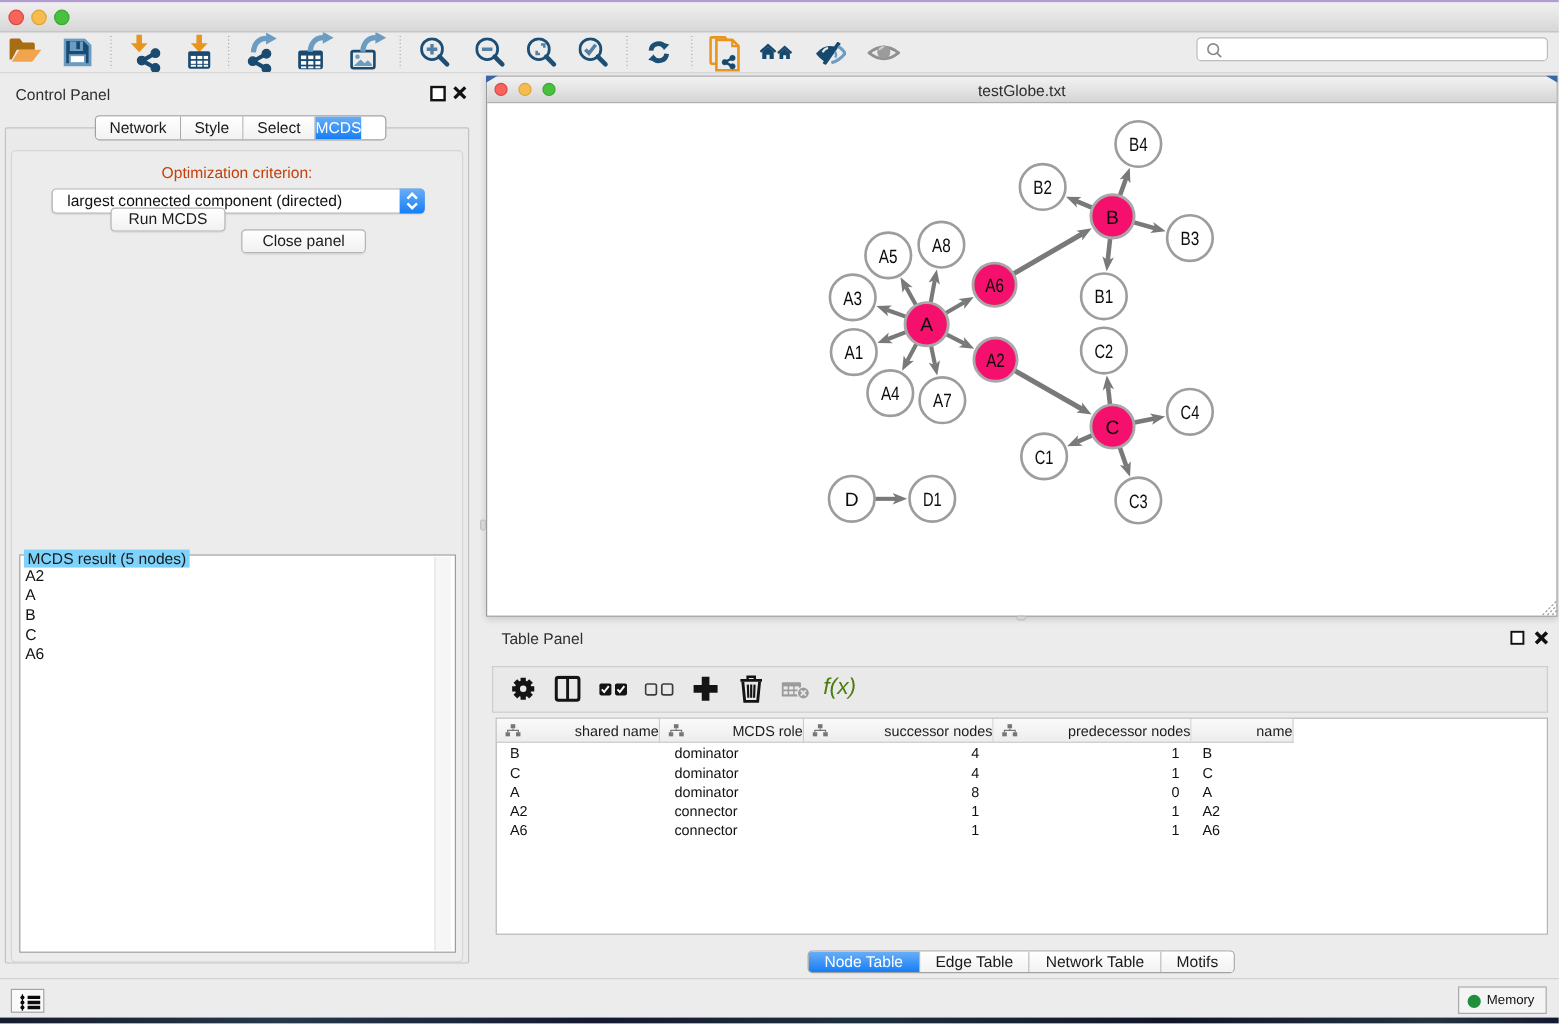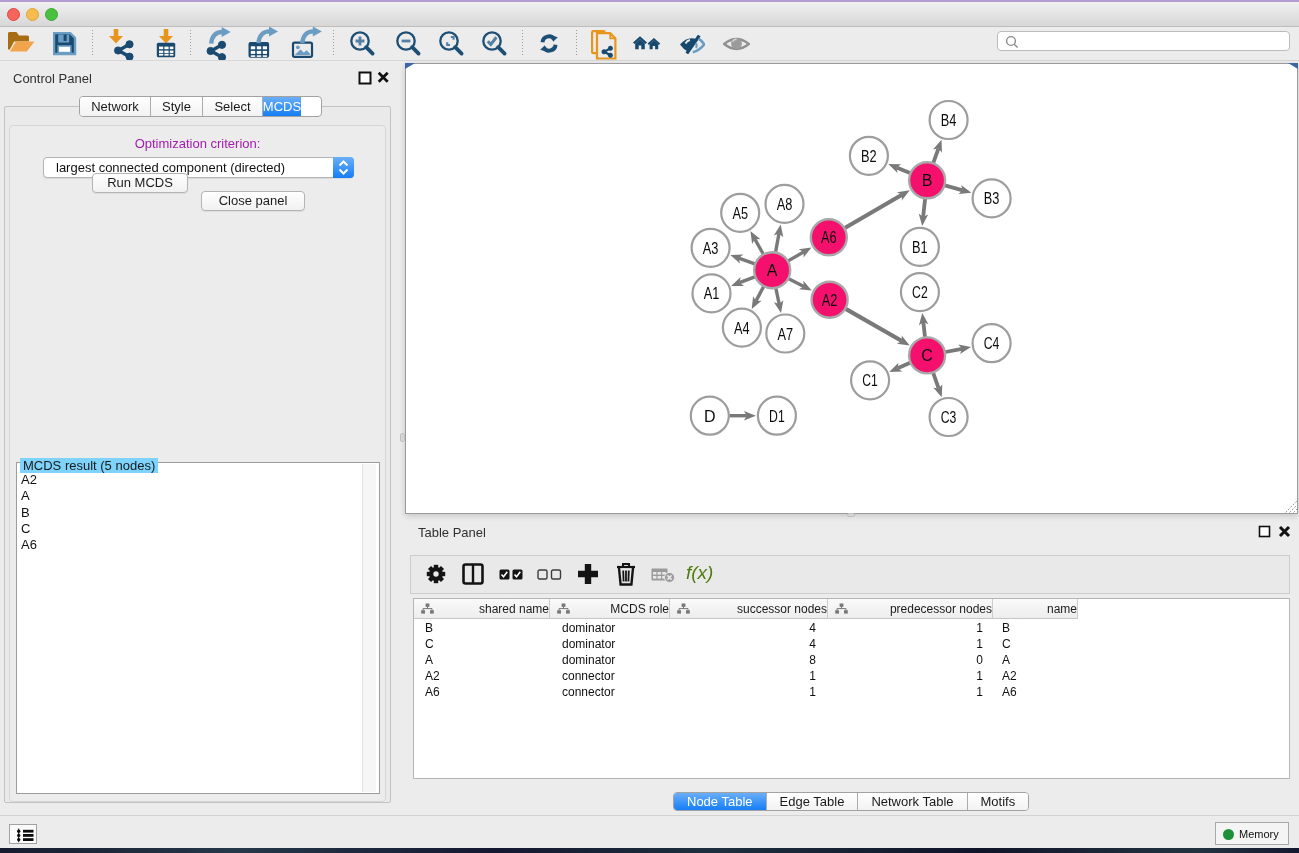--- a/index.html
+++ b/index.html
@@ -17,21 +17,21 @@
   border:1px solid #bcbcbc; border-radius:4px; }
 .icon { position:absolute; }
 
 #cp-title { position:absolute; left:13px; top:71px; font-size:13px; color:#303030; }
 #cp-box { position:absolute; left:4px; top:106px; width:387px; height:697px; border:1px solid #c2c2c2; background:#eaeaea; border-radius:2px;}
 #cp-inner { position:absolute; left:9px; top:125px; width:377px; height:677px; background:#ececec; border:1px solid #d6d6d6; border-radius:4px;}
 #tabs { position:absolute; left:79px; top:96px; width:243px; height:21px; display:flex; border:1px solid #a2a2a2; border-radius:4px; overflow:hidden; background:#fff; font-size:13px; }
 #tabs div { display:flex; align-items:center; justify-content:center; color:#1a1a1a; border-right:1px solid #ababab; background:linear-gradient(#ffffff,#f2f2f2); }
 #tabs div:last-child { border-right:none; }
 #tabs .sel { background:linear-gradient(#6aaef8,#157ef5); color:#fff; }
-#optlabel { position:absolute; left:0; width:395px; top:136px; text-align:center; font-size:13px; color:#a21caf; }
+#optlabel { position:absolute; left:0; width:395px; top:136px; text-align:center; font-size:13px; color:#c2410c; }
 #combo { position:absolute; left:43px; top:157px; width:311px; height:21px; background:#fff; border:1px solid #b4b4b4; border-radius:4px; font-size:13px; color:#111; line-height:19px; padding-left:12px; box-shadow:0 1px 1px rgba(0,0,0,.08);}
 #combo .step { position:absolute; right:-1px; top:-1px; width:21px; height:21px; border-radius:0 4px 4px 0; background:linear-gradient(#6aaef8,#157ef5); }
 .btn { position:absolute; height:20px; background:linear-gradient(#ffffff,#f1f1f1); border:1px solid #b4b4b4; border-radius:4px; font-size:13px; color:#1c1c1c; text-align:center; line-height:18px; box-shadow:0 1px 1px rgba(0,0,0,.07);}
 #mcds-fs { position:absolute; left:16px; top:462px; width:364px; height:332px; border:1px solid #9d9d9d; background:#fff; }
 #mcds-legend { position:absolute; left:20px; top:458px; background:#7dd3fc; padding:0 3px; font-size:13px; color:#1a1a1a; }
 #mcds-list { position:absolute; left:21px; top:472px; font-size:13px; color:#111; line-height:16.3px; }
 #mcds-scroll { position:absolute; right:3px; top:1px; bottom:1px; width:14px; background:#f6f6f6; border-left:1px solid #e3e3e3;}
 
 #netwin { position:absolute; left:405px; top:63px; width:893px; height:451px; border:1px solid #9b9b9b; background:#fff; box-shadow:0 2px 6px rgba(0,0,0,.16); }
 #nw-tb { position:absolute; left:0; top:0; width:100%; height:22px; background:linear-gradient(#f2f2f2,#d5d5d5); border-bottom:1px solid #b0b0b0; }
@@ -249,20 +249,26 @@
 </div>
 <div class="btn" style="left:92px;top:173px;width:96px;">Run MCDS</div>
 <div class="btn" style="left:201px;top:191px;width:104px;">Close panel</div>
 <div id="mcds-fs">
     <div id="mcds-scroll"></div>
   </div>
 <div id="mcds-legend">MCDS result (5 nodes)</div>
 <div id="mcds-list">A2<br>A<br>B<br>C<br>A6</div>
 
 <div id="netwin">
+  <div id="nw-tb">
+    <div class="tl" style="left:6px;top:5px;width:11px;height:11px;background:#f6645c;border:1px solid #dd4740;"></div>
+    <div class="tl" style="left:26px;top:5px;width:11px;height:11px;background:#f6bc4e;border:1px solid #dfa23a;"></div>
+    <div class="tl" style="left:46px;top:5px;width:11px;height:11px;background:#49c13f;border:1px solid #3aa733;"></div>
+    <div class="t">testGlobe.txt</div>
+  </div>
   <svg id="graph" width="891" height="426">
   <line x1="348.9" y1="189.8" x2="333.5" y2="195.7" stroke-width="3.4"></line>
   <polygon points="325.1,198.9 334.6,190.1 333.5,195.7 338.0,199.1"></polygon>
   <line x1="348.8" y1="176.9" x2="332.8" y2="171.1" stroke-width="3.4"></line>
   <polygon points="324.3,168.0 337.3,167.6 332.8,171.1 334.0,176.6"></polygon>
   <line x1="357.2" y1="167.0" x2="348.8" y2="152.0" stroke-width="3.4"></line>
   <polygon points="344.4,144.1 354.5,152.3 348.8,152.0 346.1,157.0"></polygon>
   <line x1="369.6" y1="165.0" x2="373.0" y2="146.4" stroke-width="3.4"></line>
   <polygon points="374.7,137.5 377.2,150.2 373.0,146.4 367.8,148.5"></polygon>
   <line x1="357.6" y1="199.6" x2="349.9" y2="214.1" stroke-width="3.4"></line>

